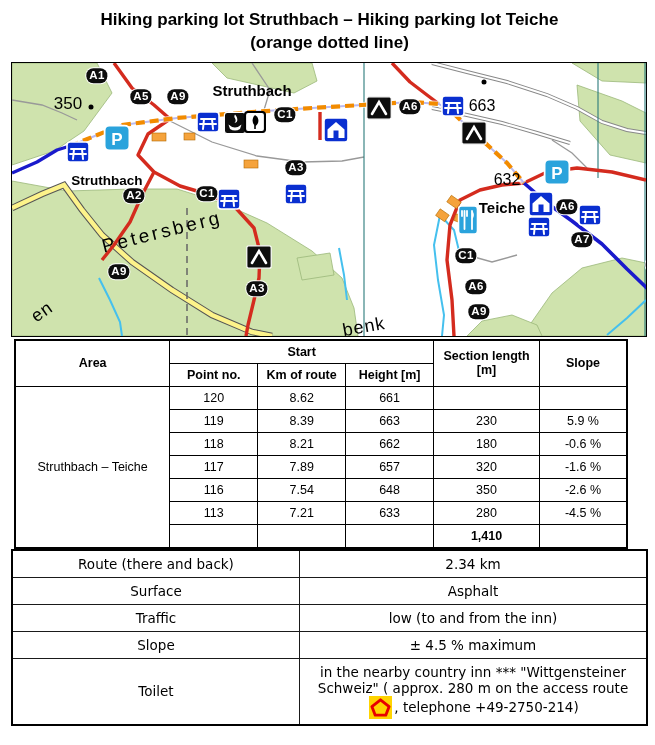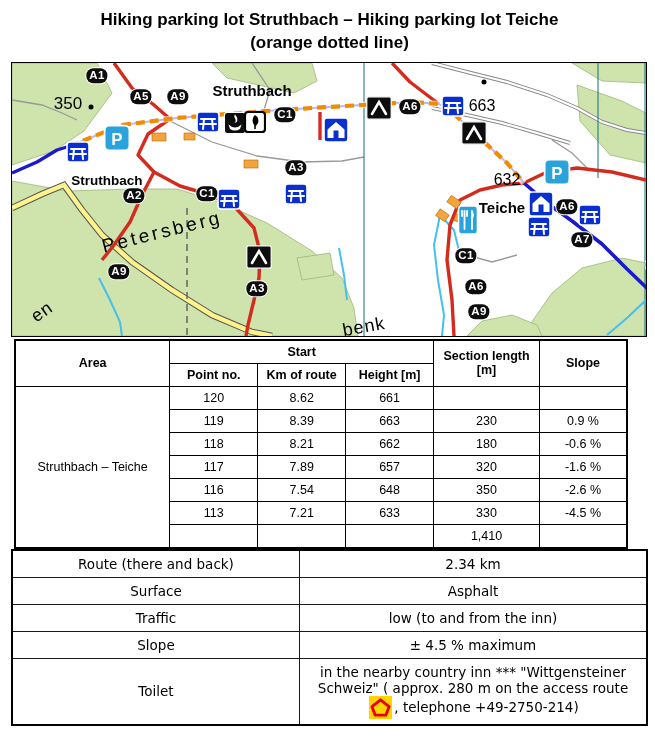--- a/index.html
+++ b/index.html
@@ -15,21 +15,21 @@
     font-size:11.5px;line-height:1;padding:2px 3px;border-radius:7px;box-shadow:0 0 0 1px rgba(255,255,255,.95);
     letter-spacing:.3px;}
   .map-label{position:absolute;transform:translate(-50%,-50%);white-space:nowrap;color:#000;}
   .mapicon{position:absolute;transform:translate(-50%,-50%);line-height:0;}
   .dot{position:absolute;width:5px;height:5px;border-radius:50%;background:#000;transform:translate(-50%,-50%);}
   
   table{border-collapse:collapse;}
   .elev-table{width:614px;margin:2px 0 0 3px;border:2px solid #000;table-layout:fixed;}
   .elev-table th,.elev-table td{border:1px solid #000;font-size:12.5px;padding:1px 2px;text-align:center;height:20px;}
   .elev-table th{font-weight:bold;}
-  .elev-table .bold{font-weight:normal;}
+  .elev-table .bold{font-weight:bold;}
   
   .info-table{width:637px;margin-top:0;border:2px solid #000;font-family:"DejaVu Sans",sans-serif;}
   .info-table td{border:1.5px solid #1a1a1a;font-size:13.5px;padding:5px 9px;vertical-align:middle;text-align:center;}
   .info-table td.lbl{width:268px;}
   .marker-ico{display:inline-block;vertical-align:middle;margin:0 2px;line-height:0;}
 </style>
 </head>
 <body>
 
 <div class="page">
@@ -280,21 +280,21 @@
           <td>8.62</td>
           <td>661</td>
           <td></td>
           <td></td>
         </tr>
         <tr>
           <td>119</td>
           <td>8.39</td>
           <td>663</td>
           <td>230</td>
-          <td>0.9 %</td>
+          <td>5.9 %</td>
         </tr>
         <tr>
           <td>118</td>
           <td>8.21</td>
           <td>662</td>
           <td>180</td>
           <td>-0.6 %</td>
         </tr>
         <tr>
           <td>117</td>
@@ -307,21 +307,21 @@
           <td>116</td>
           <td>7.54</td>
           <td>648</td>
           <td>350</td>
           <td>-2.6 %</td>
         </tr>
         <tr>
           <td>113</td>
           <td>7.21</td>
           <td>633</td>
-          <td>330</td>
+          <td>280</td>
           <td>-4.5 %</td>
         </tr>
         <tr>
           <td></td>
           <td></td>
           <td></td>
           <td class="bold">1,410</td>
           <td></td>
         </tr>
       </tbody>

